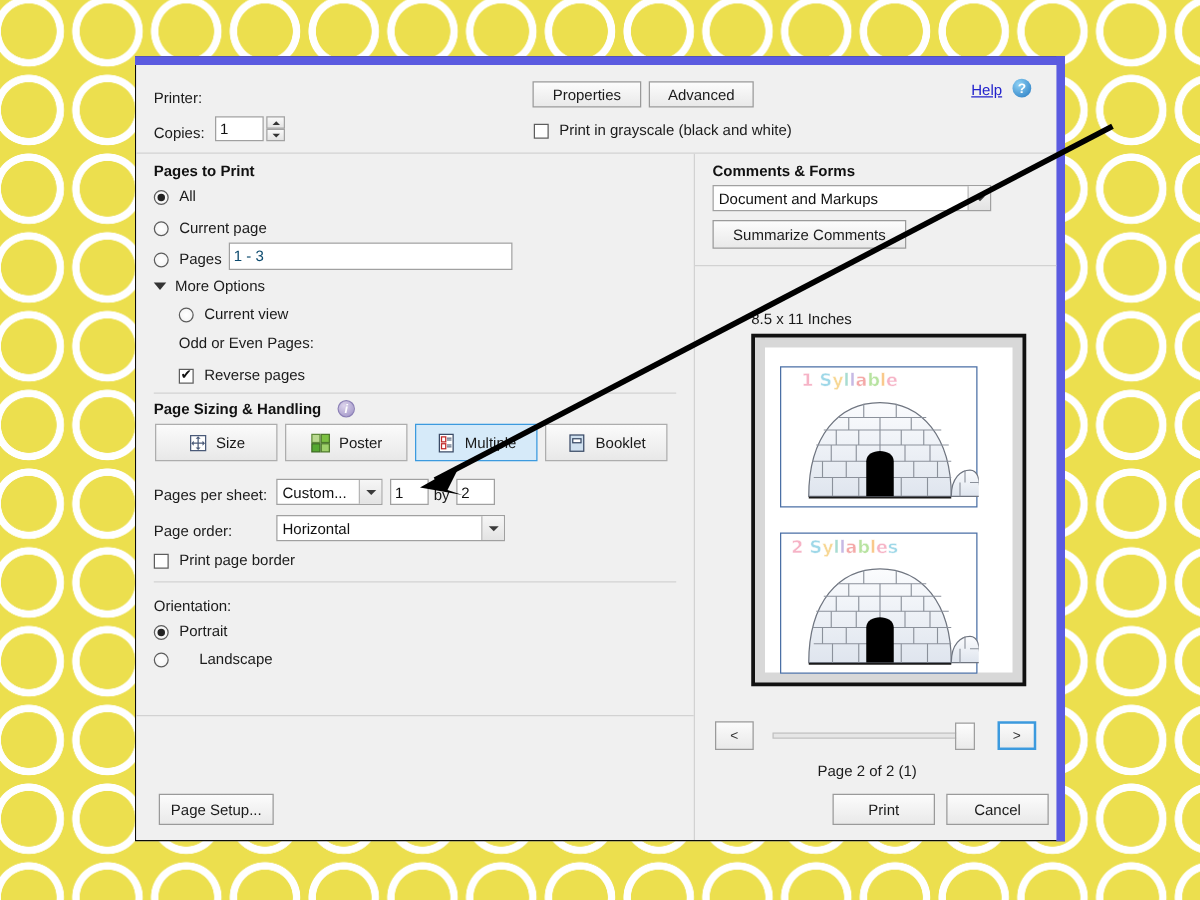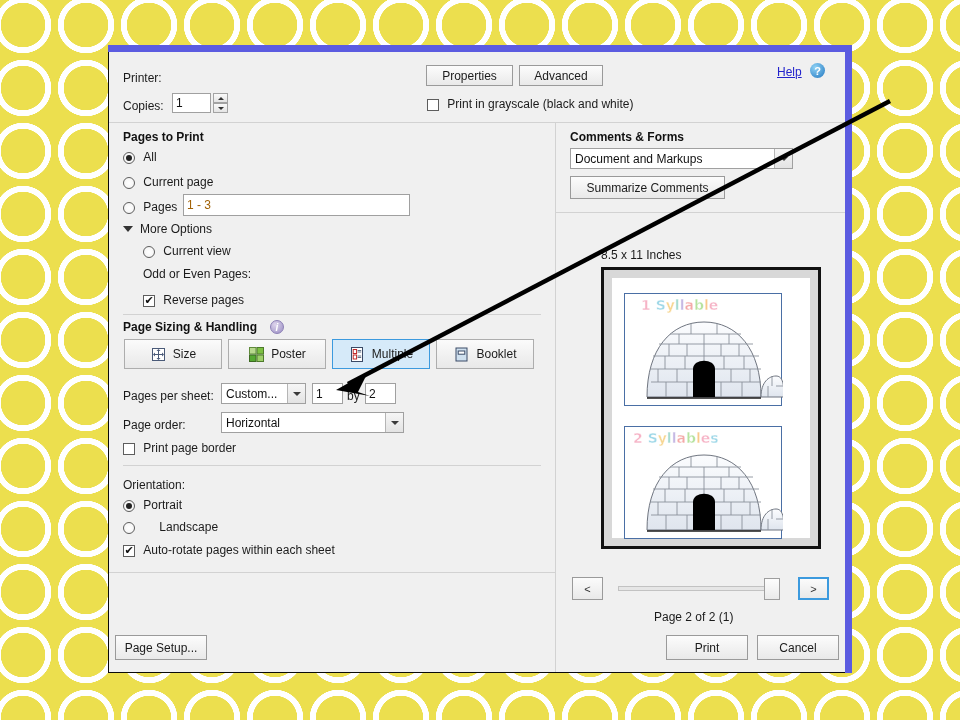--- a/index.html
+++ b/index.html
@@ -60,21 +60,21 @@
     background:linear-gradient(#fcfcfc,#e9e9e9);
     border:1px solid #9a9a9a;box-sizing:border-box;
     font-size:12px;color:#1b1b1b;
     display:flex;align-items:center;justify-content:center;
     cursor:default;
   }
   .txtbox{
     background:#fff;border:1px solid #a0a0a0;box-sizing:border-box;
     font-size:12px;color:#111;display:flex;align-items:center;padding-left:3px;
   }
-  .txtbox.placeholder{color:#a16207;}
+  .txtbox.placeholder{color:#0c4a6e;}
   .spin{
     position:absolute;width:15px;height:20px;
     display:flex;flex-direction:column;
   }
   .spin div{
     flex:1;background:linear-gradient(#fafafa,#e4e4e4);border:1px solid #a3a3a3;
     display:flex;align-items:center;justify-content:center;box-sizing:border-box;
   }
   .tri-up{width:0;height:0;border-left:3px solid transparent;border-right:3px solid transparent;border-bottom:3px solid #333;}
   .tri-dn{width:0;height:0;border-left:3px solid transparent;border-right:3px solid transparent;border-top:3px solid #333;}
@@ -287,24 +287,20 @@
 
   <div class="row lbl" style="left:14px;top:426px;">Orientation:</div>
   <div class="row" style="left:14px;top:446px;">
     <span class="radio on"></span>
     <span class="lbl" style="margin-left:5px;">Portrait</span>
   </div>
   <div class="row" style="left:14px;top:468px;">
     <span class="radio"></span>
     <span class="lbl" style="margin-left:21px;">Landscape</span>
   </div>
-  <div class="row" style="left:14px;top:491px;">
-    <span class="check">✔</span>
-    <span class="lbl" style="margin-left:5px;">Auto-rotate pages within each sheet</span>
-  </div>
 
   <div class="sep" style="left:0px;top:520px;width:446px;"></div>
 
   <div class="row grp-title" style="left:461px;top:78px;">Comments &amp; Forms</div>
   <div class="row combo" style="left:461px;top:96px;width:223px;height:21px;">
     <span>Document and Markups</span>
     <span class="arrowbox">
         <i class="caret"></i>
       </span>
   </div>
@@ -313,21 +309,21 @@
   <div class="sep" style="left:447px;top:160px;width:289px;"></div>
 
   <div class="row lbl" style="left:492px;top:196px;">8.5 x 11 Inches</div>
 
   <div class="row navbtn" style="left:463px;top:525px;width:31px;height:23px;">&lt;</div>
   <div class="slider-track" style="left:509px;top:534px;width:160px;"></div>
   <div class="slider-thumb" style="left:655px;top:526px;"></div>
   <div class="row navbtn focus" style="left:689px;top:525px;width:31px;height:23px;">&gt;</div>
   <div class="row lbl" style="left:545px;top:558px;">Page 2 of 2 (1)</div>
 
-  <div class="row btn" style="left:6px;top:583px;width:92px;height:25px;">Page Setup...</div>
+  <div class="row btn" style="left:18px;top:583px;width:92px;height:25px;">Page Setup...</div>
   <div class="row btn" style="left:557px;top:583px;width:82px;height:25px;">Print</div>
   <div class="row btn" style="left:648px;top:583px;width:82px;height:25px;">Cancel</div>
 
 </div>
 
 <div id="preview-sheet">
   <div id="preview-page">
 
     <div class="igloo-cell" style="left:12px;top:15px;width:158px;height:113px;">
       <div class="syl" id="syl1" style="left:16px;top:3px;font-size:14px;"><span style="color: rgb(246, 179, 198); text-shadow: rgb(255, 255, 255) 0px 0px 1px, rgba(255, 255, 255, 0.9) 0.6px 0.6px 0px; -webkit-text-stroke: 0.4px rgba(255, 255, 255, 0.95);">1</span><span>&nbsp;</span><span style="color: rgb(159, 216, 232); text-shadow: rgb(255, 255, 255) 0px 0px 1px, rgba(255, 255, 255, 0.9) 0.6px 0.6px 0px; -webkit-text-stroke: 0.4px rgba(255, 255, 255, 0.95);">S</span><span style="color: rgb(247, 215, 148); text-shadow: rgb(255, 255, 255) 0px 0px 1px, rgba(255, 255, 255, 0.9) 0.6px 0.6px 0px; -webkit-text-stroke: 0.4px rgba(255, 255, 255, 0.95);">y</span><span style="color: rgb(168, 220, 209); text-shadow: rgb(255, 255, 255) 0px 0px 1px, rgba(255, 255, 255, 0.9) 0.6px 0.6px 0px; -webkit-text-stroke: 0.4px rgba(255, 255, 255, 0.95);">l</span><span style="color: rgb(198, 185, 228); text-shadow: rgb(255, 255, 255) 0px 0px 1px, rgba(255, 255, 255, 0.9) 0.6px 0.6px 0px; -webkit-text-stroke: 0.4px rgba(255, 255, 255, 0.95);">l</span><span style="color: rgb(244, 169, 168); text-shadow: rgb(255, 255, 255) 0px 0px 1px, rgba(255, 255, 255, 0.9) 0.6px 0.6px 0px; -webkit-text-stroke: 0.4px rgba(255, 255, 255, 0.95);">a</span><span style="color: rgb(183, 227, 160); text-shadow: rgb(255, 255, 255) 0px 0px 1px, rgba(255, 255, 255, 0.9) 0.6px 0.6px 0px; -webkit-text-stroke: 0.4px rgba(255, 255, 255, 0.95);">b</span><span style="color: rgb(249, 201, 139); text-shadow: rgb(255, 255, 255) 0px 0px 1px, rgba(255, 255, 255, 0.9) 0.6px 0.6px 0px; -webkit-text-stroke: 0.4px rgba(255, 255, 255, 0.95);">l</span><span style="color: rgb(246, 179, 198); text-shadow: rgb(255, 255, 255) 0px 0px 1px, rgba(255, 255, 255, 0.9) 0.6px 0.6px 0px; -webkit-text-stroke: 0.4px rgba(255, 255, 255, 0.95);">e</span></div>

